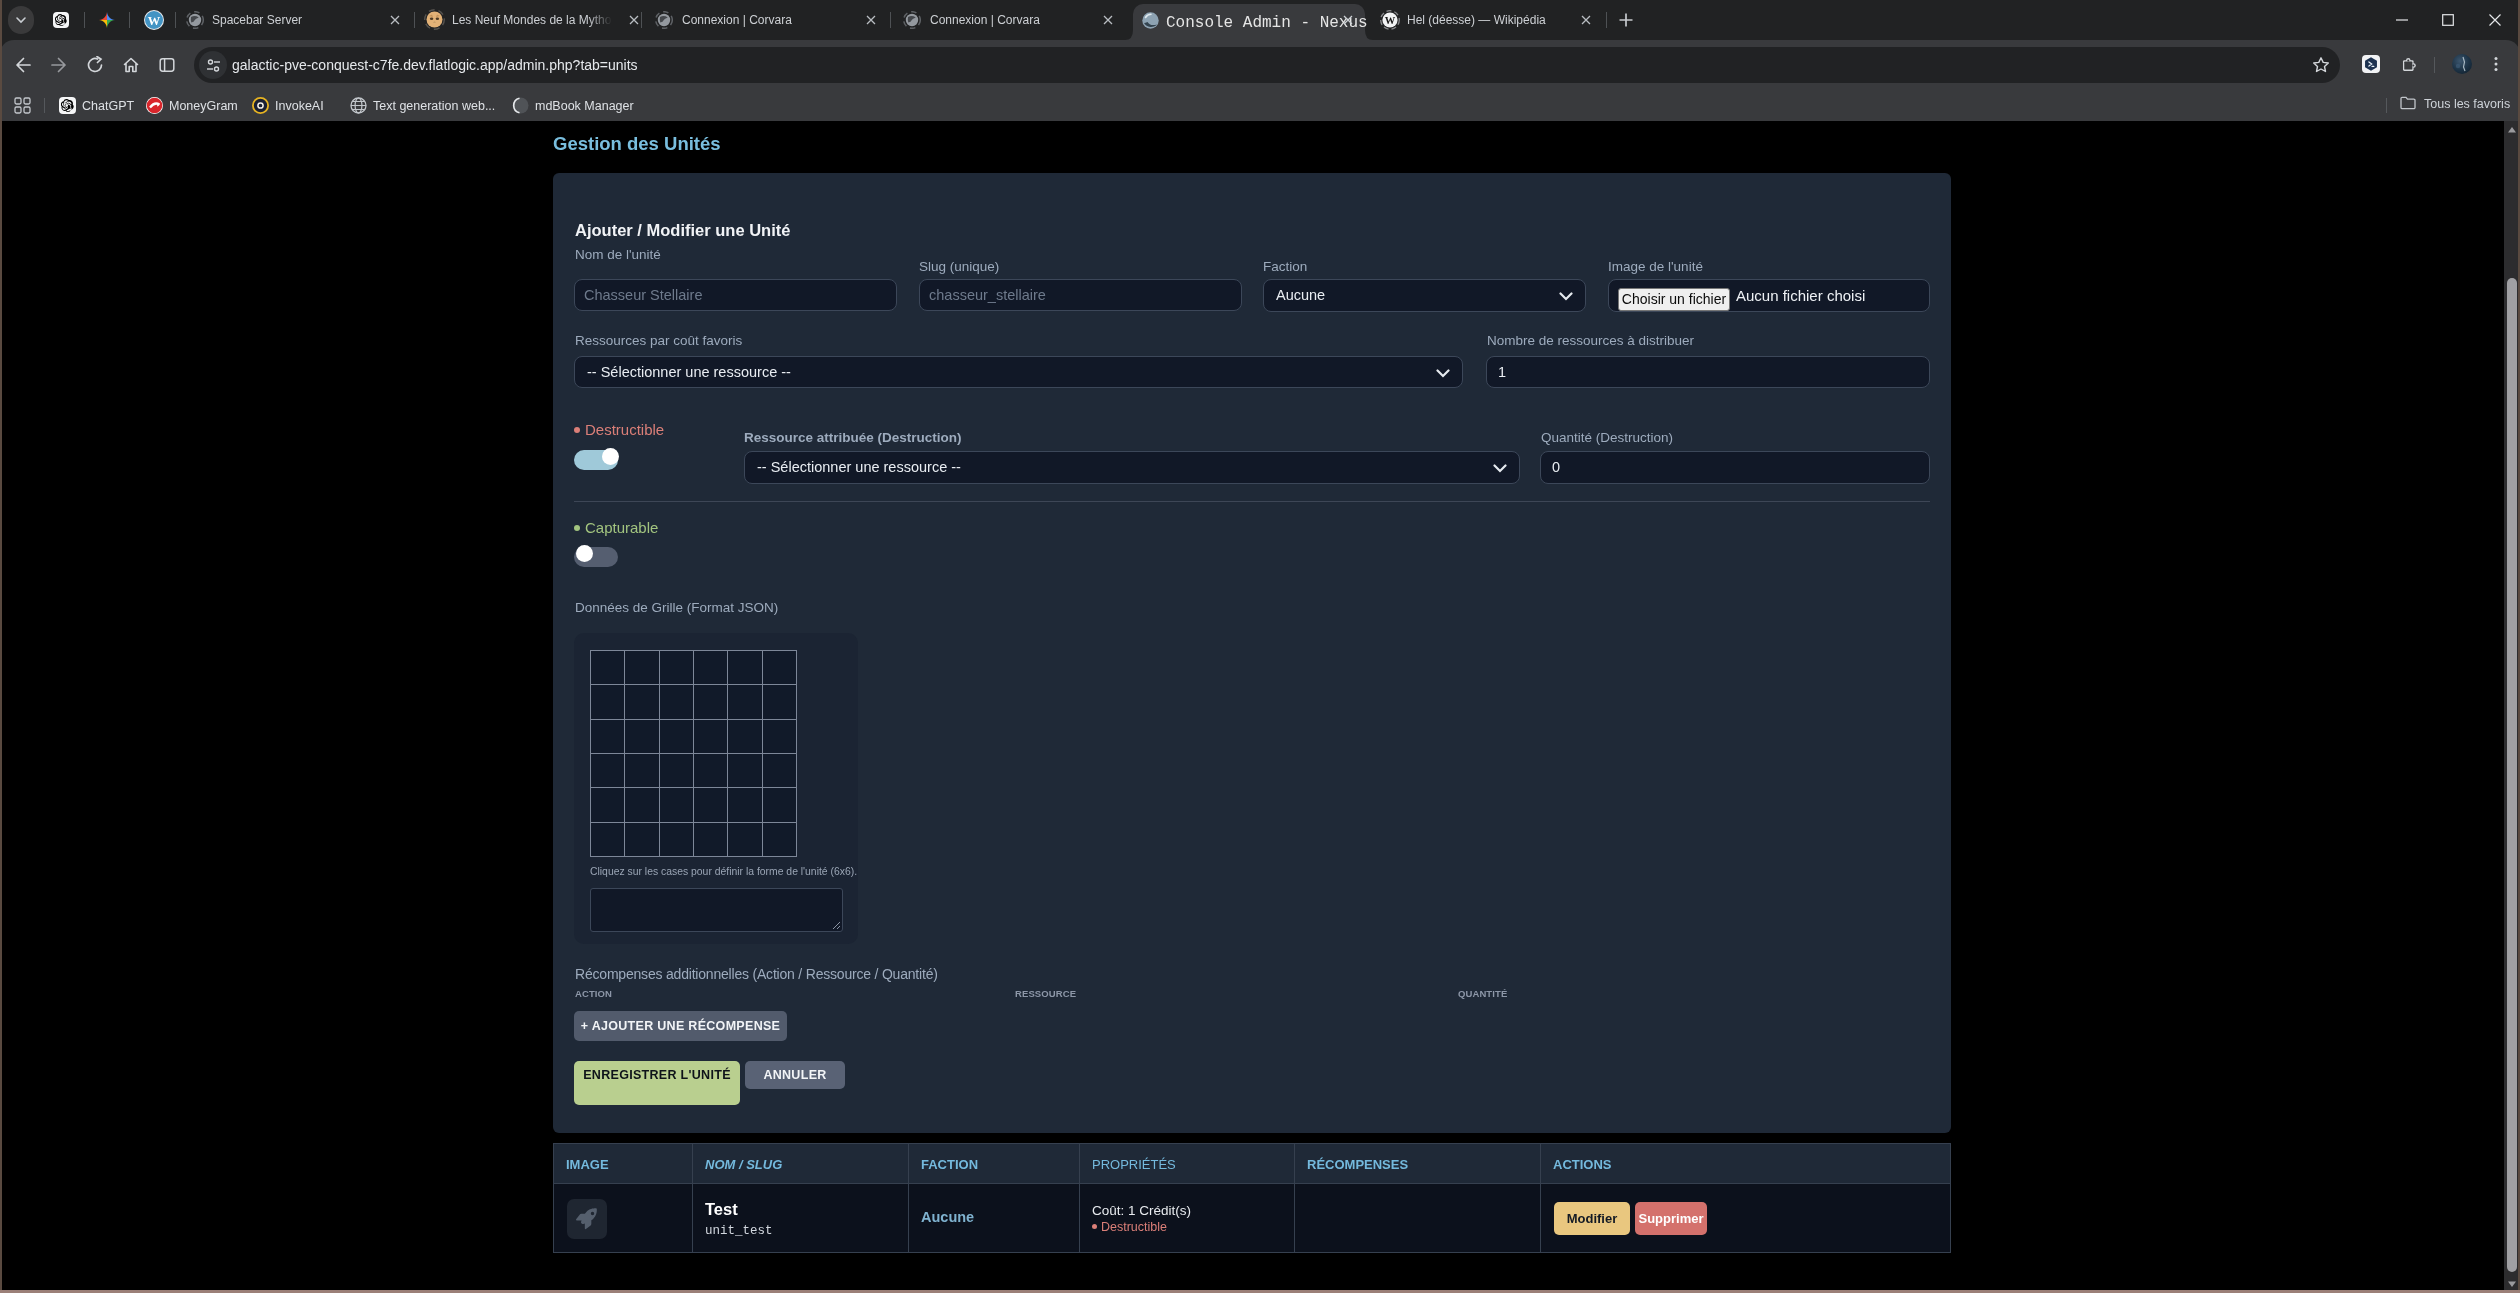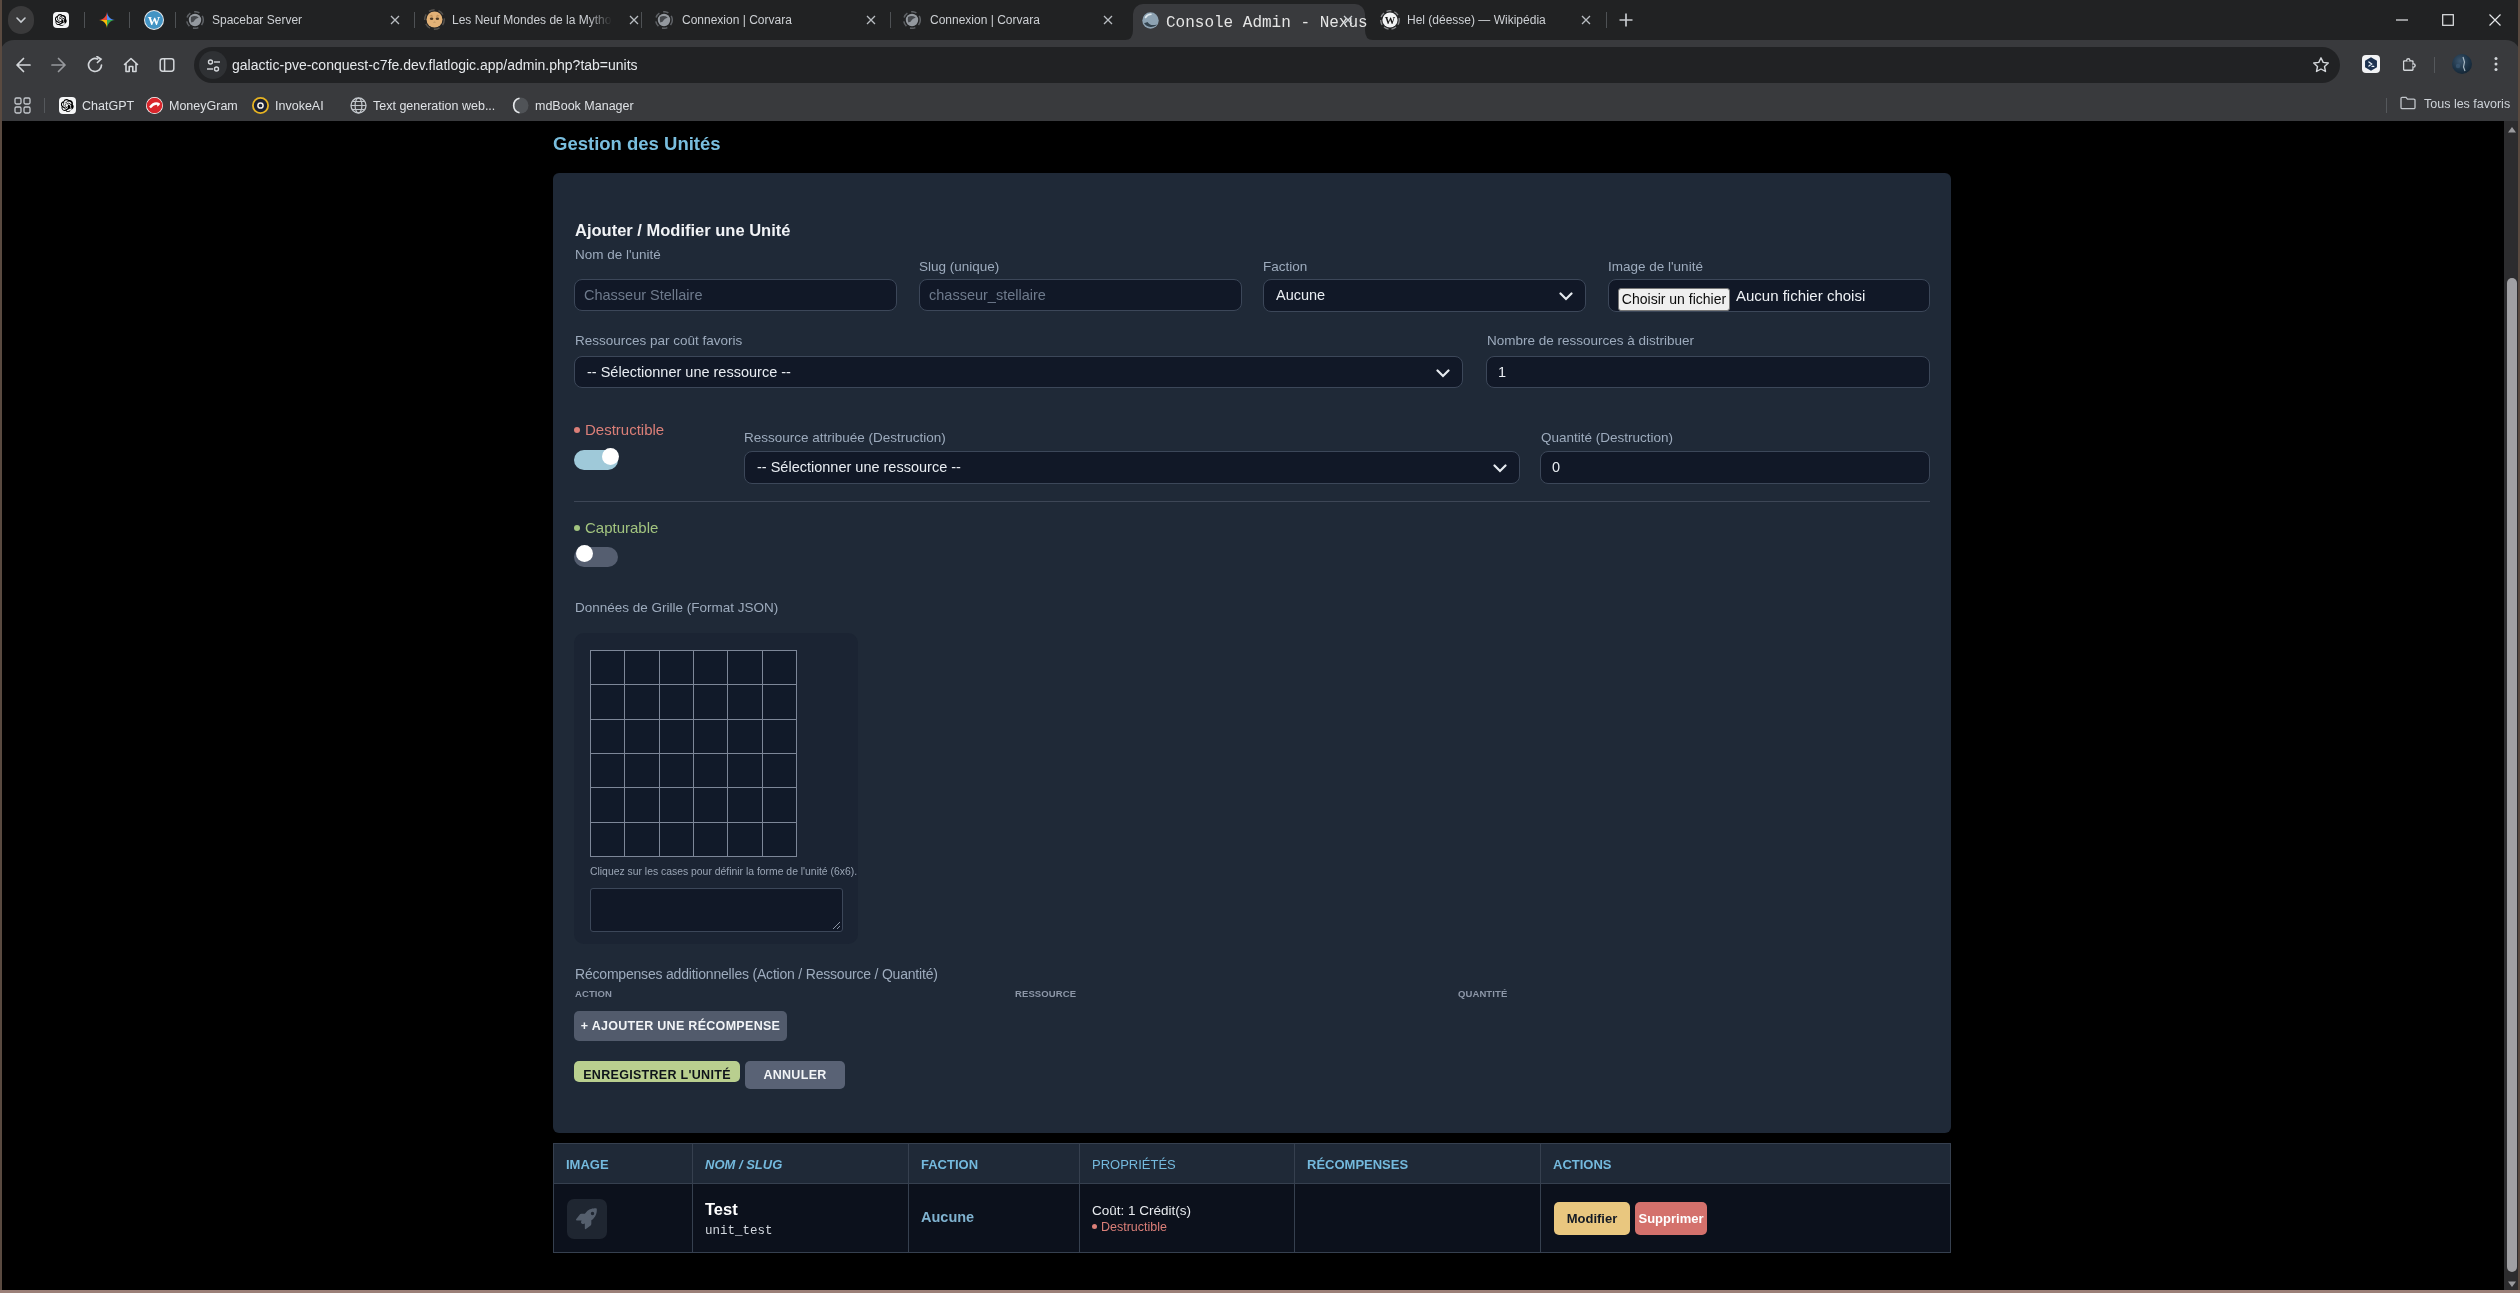--- a/index.html
+++ b/index.html
@@ -321,21 +321,21 @@
   <svg class="selarrow" style="right:12px;top:12px;" viewBox="0 0 14 9">
       <path d="M1.5 1.5 L7 7 L12.5 1.5" stroke="#e6eaef" stroke-width="2.2" fill="none" stroke-linecap="round"></path>
     </svg>
 </div>
 <div class="abs label" style="left:1487px;top:333px;">Nombre de ressources à distribuer</div>
 <div class="ctl" style="left:1486px;top:356px;width:444px;height:32px;line-height:30px;padding-left:11px;">1</div>
 
 <div class="abs" style="left:574px;top:421px;font-size:15px;color:#db7f78;"><span style="display:inline-block;width:6px;height:6px;border-radius:3px;background:#db7f78;vertical-align:2px;margin-right:5px;"></span>Destructible</div>
 <div class="abs" style="left:574px;top:450px;width:44px;height:20px;border-radius:10px;background:#9fc9d9;"></div>
 <div class="abs" style="left:602px;top:448px;width:17px;height:17px;border-radius:9px;background:#fff;"></div>
-<div class="abs label" style="left:744px;top:430px;">Ressource attribuée (Destruction)</div>
+<div class="abs label" style="left:744px;top:430px;font-weight:bold;">Ressource attribuée (Destruction)</div>
 <div class="ctl" style="left:744px;top:451px;width:776px;height:33px;line-height:31px;padding-left:12px;">-- Sélectionner une ressource --
   <svg class="selarrow" style="right:12px;top:12px;" viewBox="0 0 14 9">
       <path d="M1.5 1.5 L7 7 L12.5 1.5" stroke="#e6eaef" stroke-width="2.2" fill="none" stroke-linecap="round"></path>
     </svg>
 </div>
 <div class="abs label" style="left:1541px;top:430px;">Quantité (Destruction)</div>
 <div class="ctl" style="left:1540px;top:451px;width:390px;height:33px;line-height:31px;padding-left:11px;">0</div>
 
 <div class="abs" style="left:574px;top:501px;width:1356px;height:1px;background:#3d4656;"></div>
 
@@ -390,21 +390,21 @@
   <svg style="position:absolute;right:1px;bottom:1px;" width="9" height="9" viewBox="0 0 9 9">
       <path d="M8 1 L1 8 M8 5 L5 8" stroke="#8a93a3" stroke-width="1"></path>
     </svg>
 </div>
 
 <div class="abs label" style="left:575px;top:966px;font-size:14px;letter-spacing:-0.2px;">Récompenses additionnelles (Action / Ressource / Quantité)</div>
 <div class="abs" style="left:575px;top:988px;font-size:9.5px;font-weight:bold;color:#8d97a8;letter-spacing:0.1px;">ACTION</div>
 <div class="abs" style="left:1015px;top:988px;font-size:9.5px;font-weight:bold;color:#8d97a8;letter-spacing:0.1px;">RESSOURCE</div>
 <div class="abs" style="left:1458px;top:988px;font-size:9.5px;font-weight:bold;color:#8d97a8;letter-spacing:0.1px;">QUANTITÉ</div>
 <div class="abs" style="left:574px;top:1011px;width:213px;height:30px;background:#525b6c;border-radius:5px;color:#f2f4f7;font-size:12.5px;font-weight:bold;text-align:center;line-height:30px;letter-spacing:0.3px;">+ AJOUTER UNE RÉCOMPENSE</div>
-<div class="abs" style="left:574px;top:1061px;width:166px;height:21px;background:#b9cf8f;border-radius:5px;color:#0e1319;font-size:12.5px;font-weight:bold;text-align:center;line-height:28px;letter-spacing:0.3px;">ENREGISTRER L'UNITÉ</div>
+<div class="abs" style="left:574px;top:1061px;width:166px;height:44px;background:#b9cf8f;border-radius:5px;color:#0e1319;font-size:12.5px;font-weight:bold;text-align:center;line-height:28px;letter-spacing:0.3px;">ENREGISTRER L'UNITÉ</div>
 <div class="abs" style="left:745px;top:1061px;width:100px;height:28px;background:#596275;border-radius:5px;color:#f2f4f7;font-size:12.5px;font-weight:bold;text-align:center;line-height:28px;letter-spacing:0.3px;">ANNULER</div>
 
 <div id="tbl">
   <div class="abs" style="left:553px;top:1143px;width:1398px;height:41px;background:#1f2937;border:1px solid #36404f;"></div>
   <div class="abs" style="left:553px;top:1184px;width:1398px;height:69px;background:#0c111c;border:1px solid #36404f;border-top:none;"></div>
 
   <div class="abs" style="left:692px;top:1143px;width:1px;height:110px;background:#36404f;"></div>
   <div class="abs" style="left:908px;top:1143px;width:1px;height:110px;background:#36404f;"></div>
   <div class="abs" style="left:1079px;top:1143px;width:1px;height:110px;background:#36404f;"></div>
   <div class="abs" style="left:1294px;top:1143px;width:1px;height:110px;background:#36404f;"></div>

